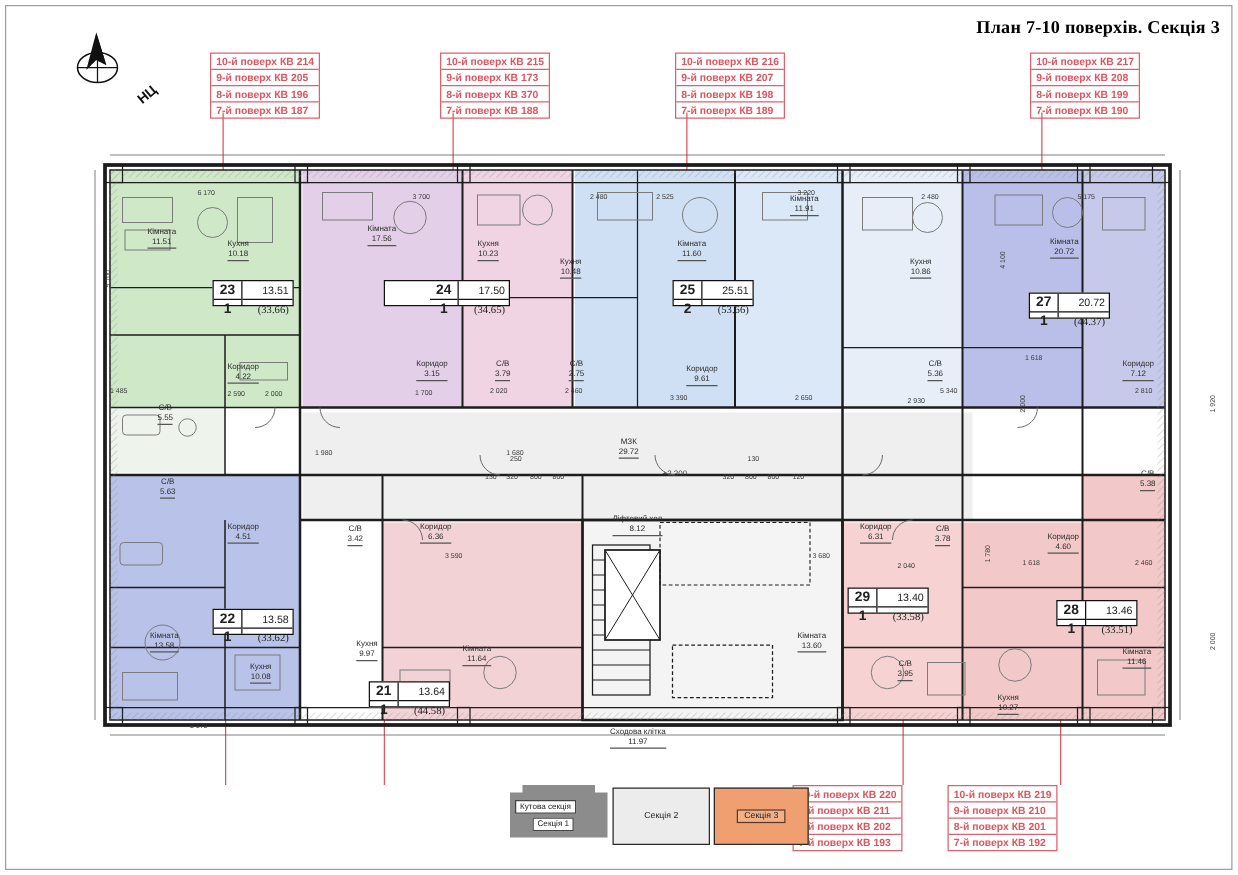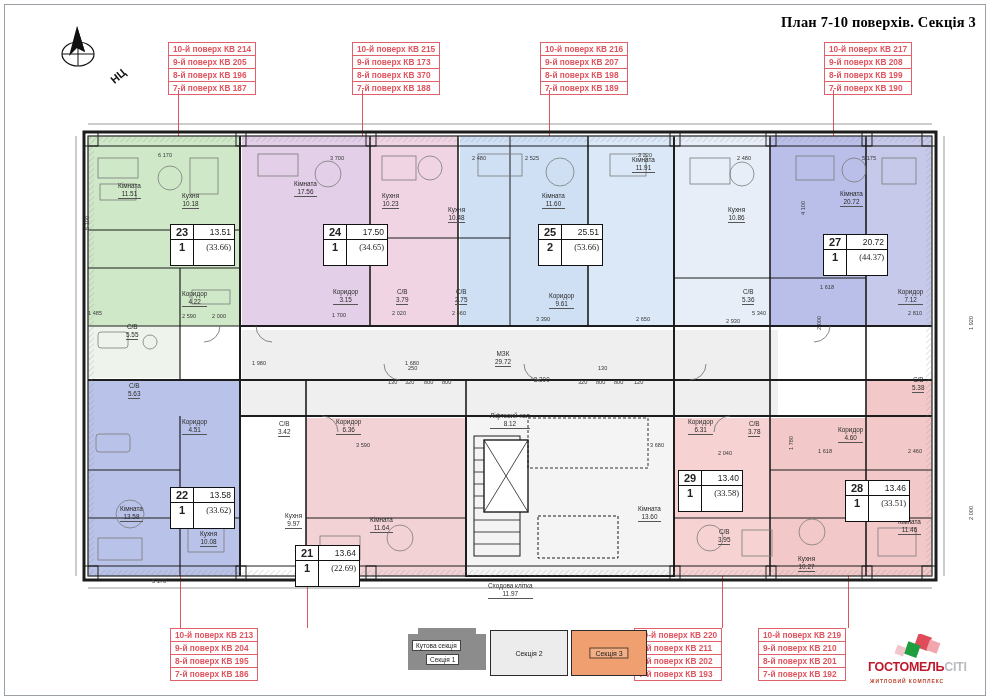--- a/index.html
+++ b/index.html
@@ -33,21 +33,21 @@
   .leader{position:absolute;background:#e0545f;}
   .vleader{width:1px;}
   .dot{position:absolute;width:5px;height:5px;border-radius:50%;background:#d33a46;}
 
   
   #plan{position:absolute;left:70px;top:118px;width:880px;height:500px;}
   #plan svg{display:block;}
 
   
   .badge{position:absolute;border:1.4px solid #111;background:#fff;display:flex;
-      height:42px;box-sizing:border-box;z-index:30;}
+      height:21px;box-sizing:border-box;z-index:30;}
   .badge .nums{display:flex;flex-direction:column;width:22px;border-right:1.4px solid #111;}
   .badge .nums b{font-size:11px;font-weight:bold;text-align:center;line-height:14px;
       border-bottom:1.2px solid #111;}
   .badge .nums b:last-child{border-bottom:none;}
   .badge .areas{display:flex;flex-direction:column;min-width:40px;}
   .badge .areas span{font-size:8.5px;text-align:right;line-height:14px;
       border-bottom:1.2px solid #111;padding:0 3px;}
   .badge .areas span:last-child{border-bottom:none;font-family:Liberation Serif, serif;}
 
   
@@ -131,26 +131,20 @@
 
   <div class="callout" style="left:824px;top:42px;">
     <div>10-й поверх КВ  217</div>
     <div>9-й поверх КВ  208</div>
     <div>8-й поверх КВ  199</div>
     <div>7-й поверх КВ  190</div>
   </div>
   <div class="leader vleader" style="left:833px;top:90px;height:168px;"></div>
   <div class="dot" style="left:831px;top:256px;"></div>
 
-  <div class="callout" style="left:170px;top:628px;">
-    <div>10-й поверх КВ  213</div>
-    <div>9-й поверх КВ  204</div>
-    <div>8-й поверх КВ  195</div>
-    <div>7-й поверх КВ  186</div>
-  </div>
   <div class="leader vleader" style="left:180px;top:496px;height:132px;"></div>
   <div class="dot" style="left:178px;top:492px;"></div>
 
   <div class="leader vleader" style="left:307px;top:553px;height:75px;"></div>
   <div class="dot" style="left:305px;top:549px;"></div>
 
   <div class="callout" style="left:634px;top:628px;">
     <div>10-й поверх КВ  220</div>
     <div>9-й поверх КВ  211</div>
     <div>8-й поверх КВ  202</div>
@@ -555,21 +549,21 @@
     <div class="nums">
       <b>23</b>
       <b>1</b>
     </div>
     <div class="areas">
       <span>13.51</span>
       <span>(33.66)</span>
     </div>
   </div>
 
-  <div class="badge" style="left:323px;top:224px;">
+  <div class="badge" style="left:307px;top:224px;padding-left:36px;">
     <div class="nums">
       <b>24</b>
       <b>1</b>
     </div>
     <div class="areas">
       <span>17.50</span>
       <span>(34.65)</span>
     </div>
   </div>
 
@@ -606,21 +600,21 @@
     </div>
   </div>
 
   <div class="badge" style="left:295px;top:545px;">
     <div class="nums">
       <b>21</b>
       <b>1</b>
     </div>
     <div class="areas">
       <span>13.64</span>
-      <span>(22.69)</span>
+      <span>(44.58)</span>
     </div>
   </div>
 
   <div class="badge" style="left:678px;top:470px;">
     <div class="nums">
       <b>29</b>
       <b>1</b>
     </div>
     <div class="areas">
       <span>13.40</span>
@@ -645,24 +639,14 @@
     <div class="lg-tag" style="left:18px;top:24px;">Секція 1</div>
 
     <div class="lg-s2">
       <span class="lg-mid">Секція 2</span>
     </div>
     <div class="lg-s3">
       <span class="lg-mid">Секція 3</span>
     </div>
   </div>
 
-  <div class="logo">
-    <svg width="60" height="26" style="position:absolute;left:22px;top:0;">
-      <rect x="26" y="1" width="14" height="14" fill="#e04b5a" transform="rotate(20 33 8)"></rect>
-      <rect x="38" y="7" width="11" height="11" fill="#f2a6ae" transform="rotate(20 43 12)"></rect>
-      <rect x="16" y="9" width="13" height="13" fill="#1f9e3f" transform="rotate(20 22 15)"></rect>
-      <rect x="6" y="12" width="9" height="9" fill="#f0c6cb" transform="rotate(20 10 16)"></rect>
-    </svg>
-    <div class="word"><span>ГОСТОМЕЛЬ</span><em>CITI</em></div>
-    <div class="sub">ЖИТЛОВИЙ КОМПЛЕКС</div>
-  </div>
 
 </div>
 
 </body></html>

